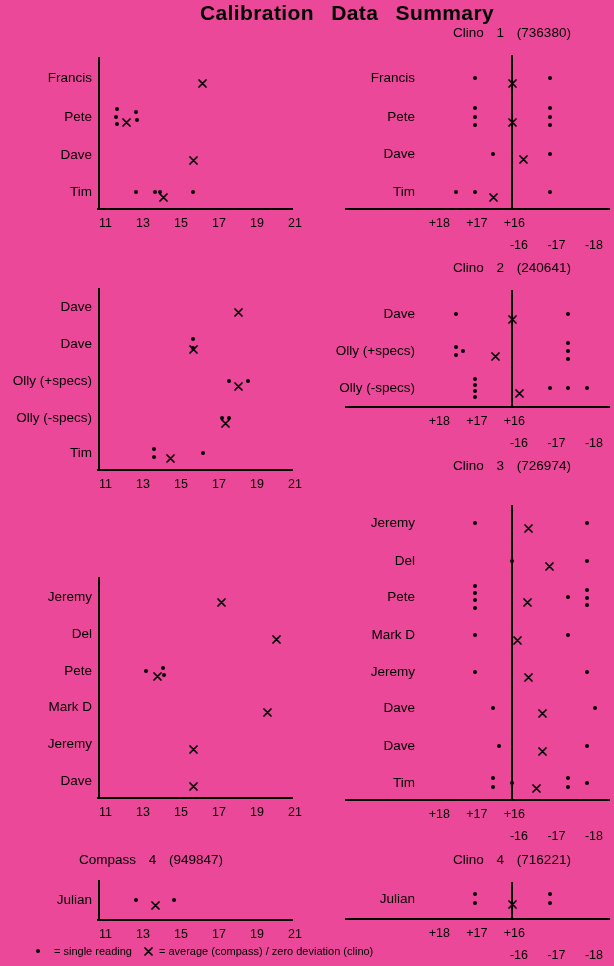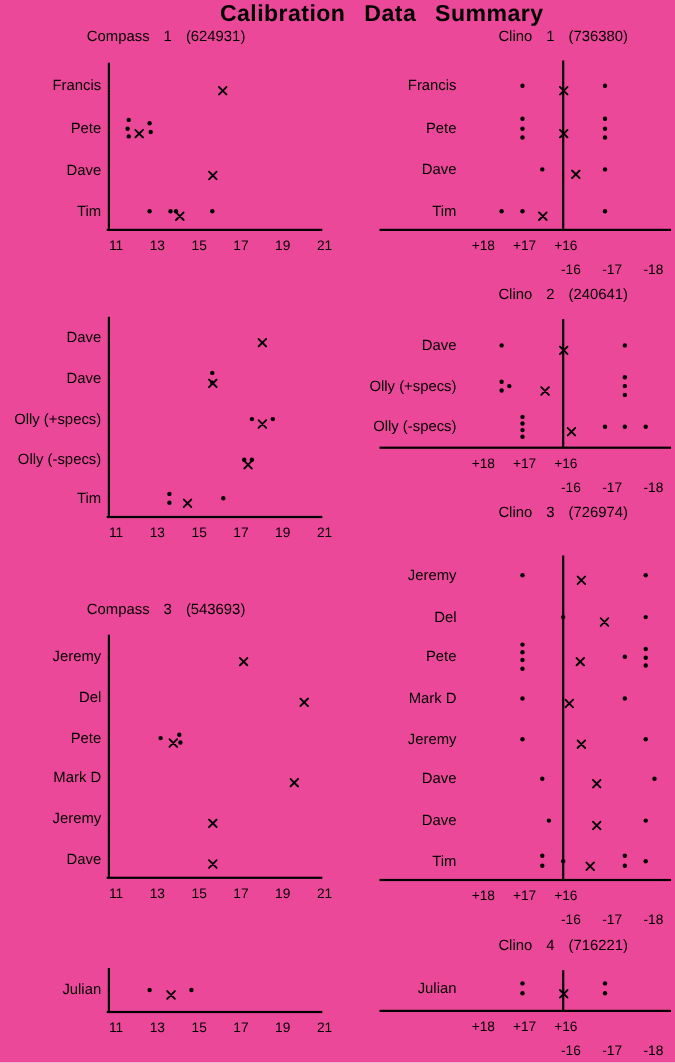--- a/index.html
+++ b/index.html
@@ -20,21 +20,20 @@
   .legend .lx{margin-left:12px;display:inline-flex;}
   .legend .lt2{margin-left:6px;}
 </style>
 </head>
 <body>
 
 <div class="stage">
   <div class="main-title">Calibration Data Summary</div>
 
   <div id="charts">
-      <div class="ptitle" style="left: 1px; top: 24px; width: 300px;">Compass 1 (624931)</div>
       <div class="line" style="left: 98px; top: 57px; width: 2px; height: 152px;"></div>
       <div class="line" style="left: 97px; top: 208px; width: 196px; height: 2px;"></div>
       <div class="tick" style="left: 88px; top: 216px; width: 24px;">11</div>
       <div class="tick" style="left: 126px; top: 216px; width: 24px;">13</div>
       <div class="tick" style="left: 164px; top: 216px; width: 24px;">15</div>
       <div class="tick" style="left: 202px; top: 216px; width: 24px;">17</div>
       <div class="tick" style="left: 240px; top: 216px; width: 24px;">19</div>
       <div class="tick" style="left: 278px; top: 216px; width: 24px;">21</div>
       <div class="rlabel" style="left: -58px; top: 69px; width: 150px;">Francis</div>
       <div class="xmark" style="left: 198.1px; top: 73.5px;"><svg width="9" height="9" viewBox="0 0 9 9">
@@ -91,21 +90,20 @@
       <div class="xmark" style="left: 220.9px; top: 413.5px;"><svg width="9" height="9" viewBox="0 0 9 9">
           <path d="M1 1L8 8M8 1L1 8" stroke="#000" stroke-width="1.7" fill="none" stroke-linecap="round"></path>
         </svg></div>
       <div class="rlabel" style="left: -58px; top: 444px; width: 150px;">Tim</div>
       <div class="dot" style="left: 152.15px; top: 447px;"></div>
       <div class="dot" style="left: 152.15px; top: 455px;"></div>
       <div class="dot" style="left: 200.6px; top: 451px;"></div>
       <div class="xmark" style="left: 165.8px; top: 448.5px;"><svg width="9" height="9" viewBox="0 0 9 9">
           <path d="M1 1L8 8M8 1L1 8" stroke="#000" stroke-width="1.7" fill="none" stroke-linecap="round"></path>
         </svg></div>
-      <div class="ptitle" style="left: 1px; top: 545px; width: 300px;">Compass 3 (543693)</div>
       <div class="line" style="left: 98px; top: 577px; width: 2px; height: 221px;"></div>
       <div class="line" style="left: 97px; top: 797px; width: 196px; height: 2px;"></div>
       <div class="tick" style="left: 88px; top: 805px; width: 24px;">11</div>
       <div class="tick" style="left: 126px; top: 805px; width: 24px;">13</div>
       <div class="tick" style="left: 164px; top: 805px; width: 24px;">15</div>
       <div class="tick" style="left: 202px; top: 805px; width: 24px;">17</div>
       <div class="tick" style="left: 240px; top: 805px; width: 24px;">19</div>
       <div class="tick" style="left: 278px; top: 805px; width: 24px;">21</div>
       <div class="rlabel" style="left: -58px; top: 588px; width: 150px;">Jeremy</div>
       <div class="xmark" style="left: 217.1px; top: 592.5px;"><svg width="9" height="9" viewBox="0 0 9 9">
@@ -127,20 +125,21 @@
           <path d="M1 1L8 8M8 1L1 8" stroke="#000" stroke-width="1.7" fill="none" stroke-linecap="round"></path>
         </svg></div>
       <div class="rlabel" style="left: -58px; top: 735px; width: 150px;">Jeremy</div>
       <div class="xmark" style="left: 188.6px; top: 739.5px;"><svg width="9" height="9" viewBox="0 0 9 9">
           <path d="M1 1L8 8M8 1L1 8" stroke="#000" stroke-width="1.7" fill="none" stroke-linecap="round"></path>
         </svg></div>
       <div class="rlabel" style="left: -58px; top: 772px; width: 150px;">Dave</div>
       <div class="xmark" style="left: 188.6px; top: 776.5px;"><svg width="9" height="9" viewBox="0 0 9 9">
           <path d="M1 1L8 8M8 1L1 8" stroke="#000" stroke-width="1.7" fill="none" stroke-linecap="round"></path>
         </svg></div>
+      <div class="ptitle" style="left: 1px; top: 851px; width: 300px;">Compass 4 (949847)</div>
       <div class="line" style="left: 98px; top: 880px; width: 2px; height: 40px;"></div>
       <div class="line" style="left: 97px; top: 919px; width: 196px; height: 2px;"></div>
       <div class="tick" style="left: 88px; top: 927px; width: 24px;">11</div>
       <div class="tick" style="left: 126px; top: 927px; width: 24px;">13</div>
       <div class="tick" style="left: 164px; top: 927px; width: 24px;">15</div>
       <div class="tick" style="left: 202px; top: 927px; width: 24px;">17</div>
       <div class="tick" style="left: 240px; top: 927px; width: 24px;">19</div>
       <div class="tick" style="left: 278px; top: 927px; width: 24px;">21</div>
       <div class="rlabel" style="left: -58px; top: 891px; width: 150px;">Julian</div>
       <div class="dot" style="left: 134.1px; top: 898px;"></div>
@@ -301,13 +300,23 @@
       <div class="rlabel" style="left: 265px; top: 890px; width: 150px;">Julian</div>
       <div class="dot" style="left: 472.5px; top: 892px;"></div>
       <div class="dot" style="left: 472.5px; top: 901px;"></div>
       <div class="dot" style="left: 547.5px; top: 892px;"></div>
       <div class="dot" style="left: 547.5px; top: 901px;"></div>
       <div class="xmark" style="left: 507.5px; top: 894.5px;"><svg width="9" height="9" viewBox="0 0 9 9">
           <path d="M1 1L8 8M8 1L1 8" stroke="#000" stroke-width="1.7" fill="none" stroke-linecap="round"></path>
         </svg></div>
     </div>
 
+  <div class="legend">
+    <span class="ldot"></span>
+    <span class="lt1">= single reading</span>
+    <span class="lx">
+      <svg width="9" height="9" viewBox="0 0 9 9">
+          <path d="M1 1L8 8M8 1L1 8" stroke="#000" stroke-width="1.7" fill="none" stroke-linecap="round"></path>
+        </svg>
+    </span>
+    <span class="lt2">= average (compass) / zero deviation (clino)</span>
+  </div>
 </div>
 
 </body></html>

